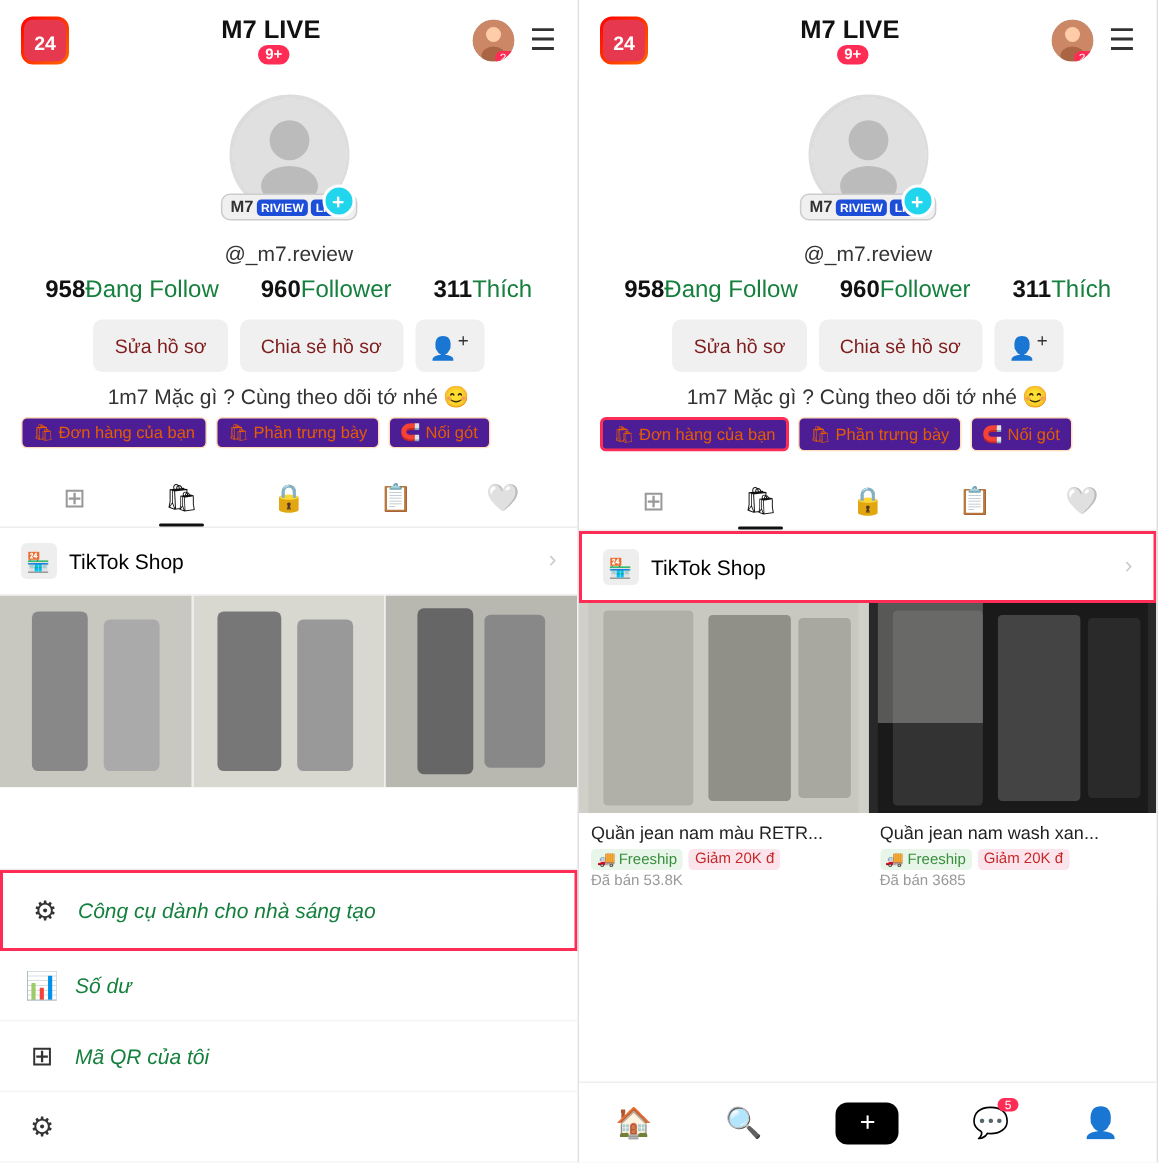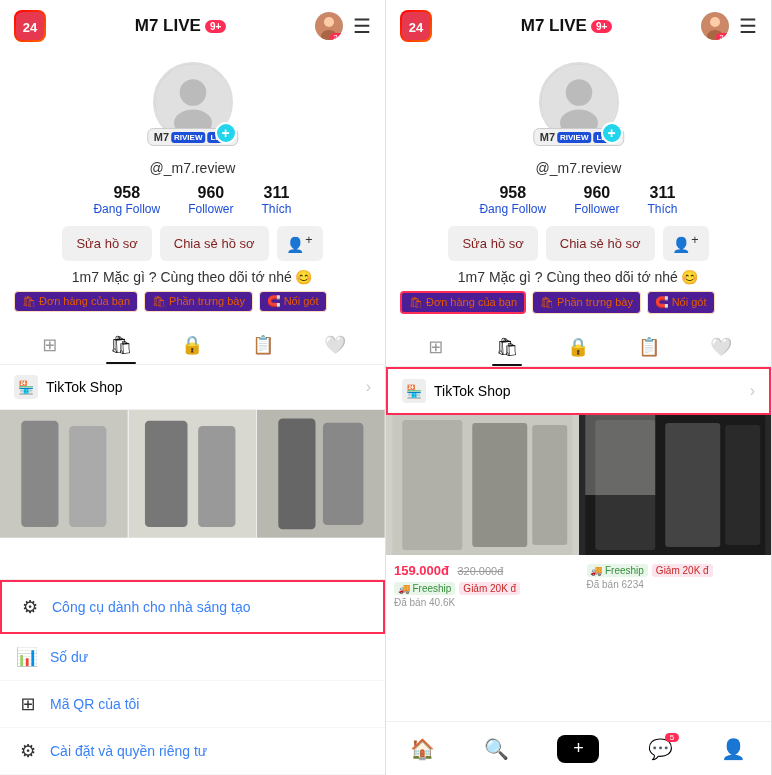--- a/index.html
+++ b/index.html
@@ -170,31 +170,31 @@
     }
 
     
     .stats-row {
       display: flex;
       gap: 28px;
       margin-bottom: 10px;
     }
     .stat-item {
       display: flex;
-      flex-direction: column;
+      flex-direction: row;
       align-items: center;
     }
     .stat-number {
       font-size: 16px;
       font-weight: 700;
       color: #111;
     }
     .stat-label {
-      font-size: 12px;
-      color: #1d4ed8;
+      font-size: 16px;
+      color: #15803d;
     }
 
     
     .action-row {
       display: flex;
       gap: 8px;
       margin-bottom: 8px;
       padding: 0 12px;
       width: 100%;
       justify-content: center;
@@ -350,21 +350,22 @@
       border-bottom: 1px solid #f5f5f5;
     }
     .menu-icon {
       font-size: 18px;
       color: #333;
       width: 24px;
       text-align: center;
     }
     .menu-label {
       font-size: 14px;
-      color: #3b82f6;
+      color: #15803d;
+      font-style: italic;
     }
 
     
     .product-card {
       background: #fff;
       overflow: hidden;
     }
     .product-card-body {
       padding: 6px 8px;
     }
@@ -464,20 +465,21 @@
       font-size: 8px;
       border-radius: 8px;
       padding: 0 3px;
       min-width: 14px;
       text-align: center;
     }
 
     .header-title-group {
       display: flex;
       align-items: center;
+      flex-direction: column;
     }
 
     
     .product-list {
       display: grid;
       grid-template-columns: 1fr 1fr;
       gap: 0;
     }
 
     .panel2-content {
@@ -608,21 +610,20 @@
     <div class="menu-item">
       <span class="menu-icon">📊</span>
       <span class="menu-label">Số dư</span>
     </div>
     <div class="menu-item">
       <span class="menu-icon">⊞</span>
       <span class="menu-label">Mã QR của tôi</span>
     </div>
     <div class="menu-item">
       <span class="menu-icon">⚙</span>
-      <span class="menu-label">Cài đặt và quyền riêng tư</span>
     </div>
   </div>
 </div>
 
 <div class="panel" style="position:relative;">
 
   <div class="header">
     <div class="header-logo">
       <svg width="28" height="28" viewBox="0 0 28 28">
         <rect width="28" height="28" rx="6" fill="#e63950"></rect>
@@ -721,48 +722,46 @@
       <div class="product-card">
         <div style="width:100%; height:140px; overflow:hidden; background:#d0cfc8;">
           <svg width="100%" height="140" viewBox="0 0 180 140">
             <rect width="180" height="140" fill="#c8c8c0"></rect>
             <rect x="10" y="5" width="60" height="130" rx="3" fill="#b0b0a8"></rect>
             <rect x="80" y="8" width="55" height="124" rx="3" fill="#909088"></rect>
             <rect x="140" y="10" width="35" height="120" rx="3" fill="#a8a8a0"></rect>
           </svg>
         </div>
         <div class="product-card-body">
-          <div>
-            <span class="product-price-sale">159.000đ</span>
-            <span class="product-price-orig">320.000đ</span>
-          </div>
+          <div class="product-card-name">Quần jean nam màu RETR...</div>
           <div class="product-tags">
             <span class="tag-green">🚚 <span>Freeship</span></span>
             <span class="tag-red-light">Giảm 20K đ</span>
           </div>
-          <div class="sold-text">Đã bán 40.6K</div>
+          <div class="sold-text">Đã bán 53.8K</div>
         </div>
       </div>
 
       <div class="product-card">
         <div style="width:100%; height:140px; overflow:hidden; background:#282828;">
           <svg width="100%" height="140" viewBox="0 0 180 140">
             <rect width="180" height="140" fill="#1a1a1a"></rect>
             <rect x="10" y="5" width="60" height="130" rx="3" fill="#333"></rect>
             <rect x="80" y="8" width="55" height="124" rx="3" fill="#444"></rect>
             <rect x="140" y="10" width="35" height="120" rx="3" fill="#2a2a2a"></rect>
             <rect x="0" y="0" width="70" height="80" fill="#e8e8e0" opacity="0.3"></rect>
           </svg>
         </div>
         <div class="product-card-body">
+          <div class="product-card-name">Quần jean nam wash xan...</div>
           <div class="product-tags">
             <span class="tag-green">🚚 <span>Freeship</span></span>
             <span class="tag-red-light">Giảm 20K đ</span>
           </div>
-          <div class="sold-text">Đã bán 6234</div>
+          <div class="sold-text">Đã bán 3685</div>
         </div>
       </div>
     </div>
   </div>
 
   <div class="bottom-nav">
     <div class="nav-item">
       <span class="nav-icon">🏠</span>
     </div>
     <div class="nav-item">

